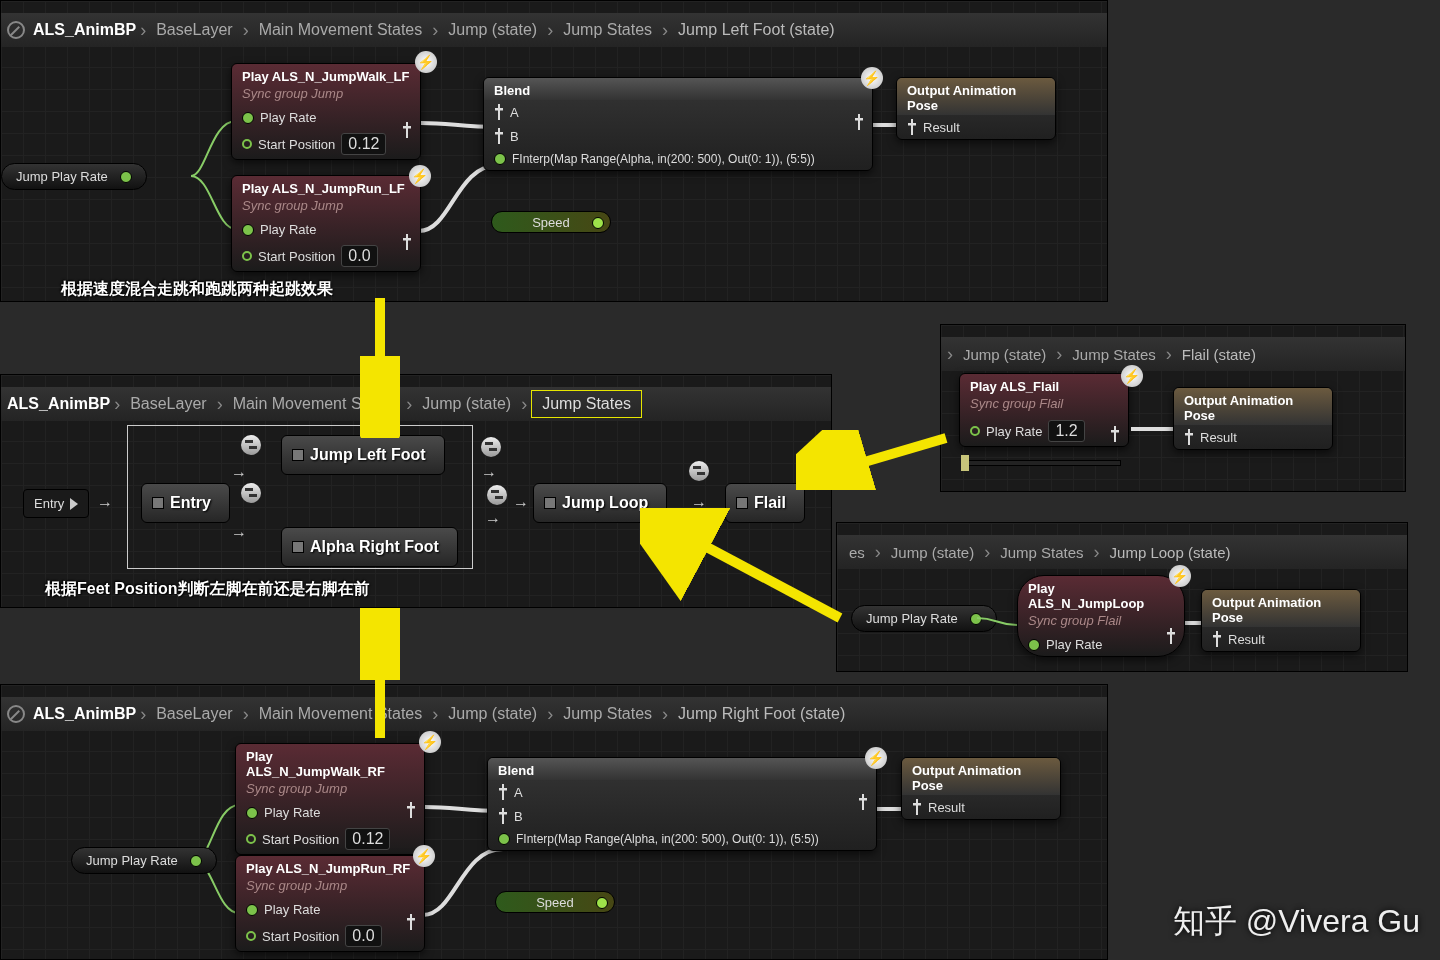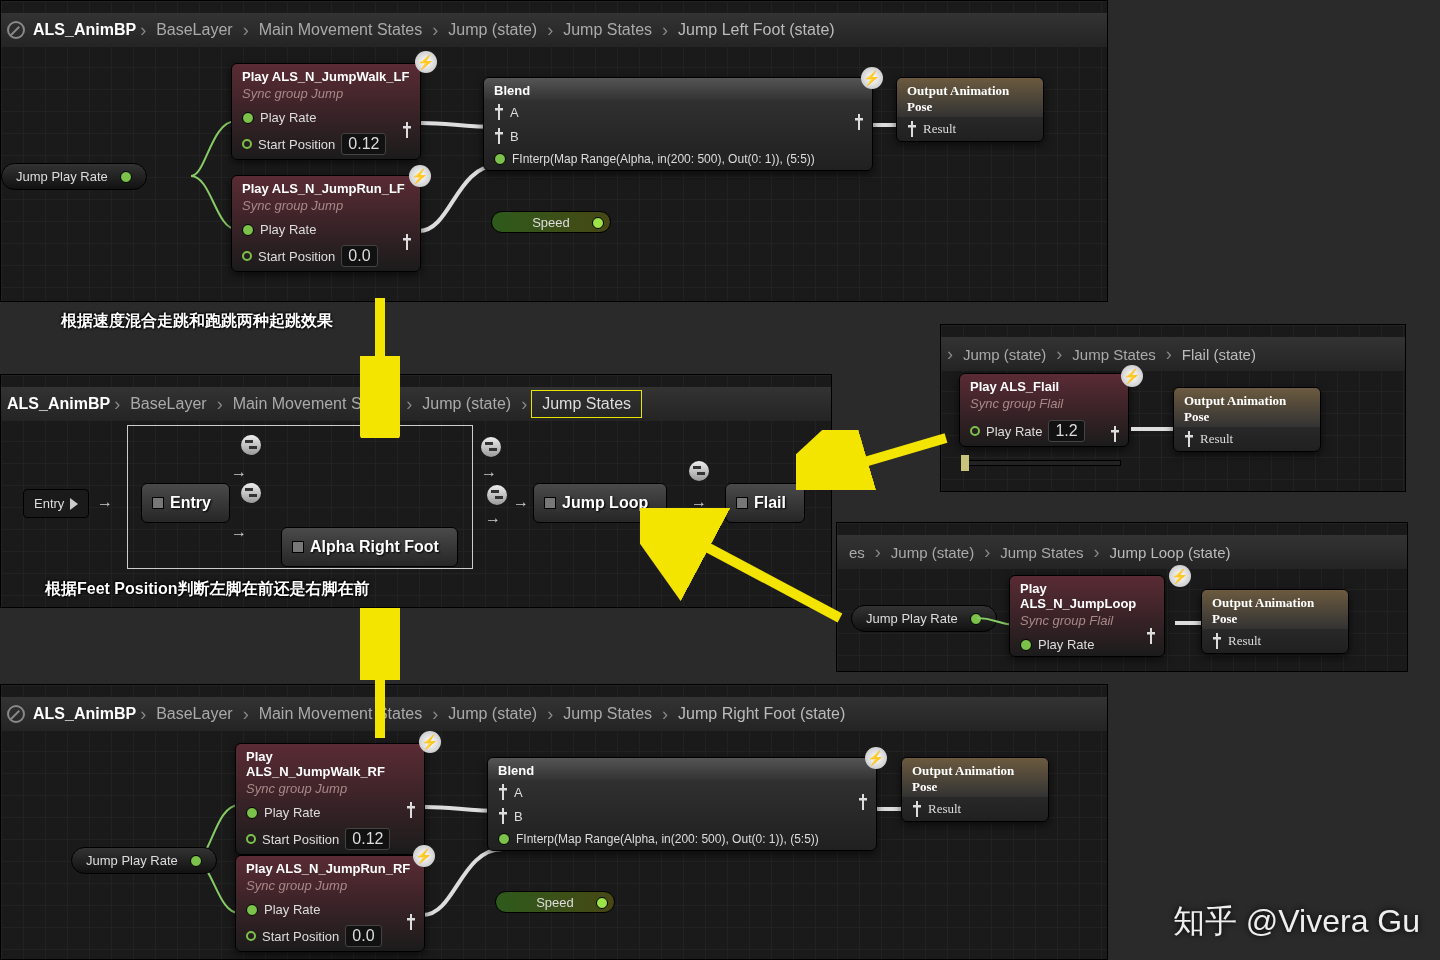--- a/index.html
+++ b/index.html
@@ -53,21 +53,21 @@
   }
   .node .title {
     padding: 5px 10px 2px 10px; font-weight: 600; color: #fff;
   }
   .node .subtitle {
     padding: 0 10px 5px 10px; font-style: italic; color: #a88;
   }
   .node.play { background: linear-gradient(#5a2b34, #1b1b1b); width: 190px; }
   .node.blend { width: 390px; }
   .node.blend .title { background: linear-gradient(#555, #333); border-radius: 5px 5px 0 0; }
-  .node.out { width: 148px; font-family: Liberation Serif, serif; }
+  .node.out { width: 160px; }
   .node.out .title { background: linear-gradient(#6b5a3f, #333); border-radius: 5px 5px 0 0; }
   .row {
     display: flex; align-items: center; gap: 6px;
     padding: 4px 10px; color: #ddd;
   }
   .pin {
     width: 12px; height: 12px; border-radius: 50%;
     background: #7cc24a; border: 1px solid #000;
     display: inline-block;
   }
@@ -241,21 +241,21 @@
   <div class="speed-pill" style="left:490px; top:210px;"><span>Speed</span></div>
 
   <div class="node out" style="left:895px; top:76px;">
     <div class="title">Output Animation Pose</div>
     <div class="row">
         <span class="man"></span>
         <span>Result</span>
       </div>
   </div>
 
-  <div class="annotation" style="left:60px; top:278px;margin-top:32px;">根据速度混合走跳和跑跳两种起跳效果</div>
+  <div class="annotation" style="left:60px; top:278px;">根据速度混合走跳和跑跳两种起跳效果</div>
 </div>
 
 <div class="panel" style="left:0; top:374px; width:832px; height:234px;">
   <div class="breadcrumb">
     <span class="root">ALS_AnimBP</span>
     <span class="chev">›</span>
     <span class="crumb">BaseLayer</span>
     <span class="chev">›</span>
     <span class="crumb">Main Movement States</span>
     <span class="chev">›</span>
@@ -264,20 +264,21 @@
     <span class="crumb hl">Jump States</span>
   </div>
 
   <div class="entry-tab" style="left:22px; top:114px;">
     <span>Entry</span>
   </div>
 
   <div class="sel-box" style="left:126px; top:50px; width:346px; height:144px;"></div>
 
   <div class="sm-node" style="left:140px; top:108px;">Entry</div>
+  <div class="sm-node" style="left:280px; top:60px;">Jump Left Foot</div>
   <div class="sm-node" style="left:280px; top:152px;">Alpha Right Foot</div>
   <div class="sm-node" style="left:532px; top:108px;">Jump Loop</div>
   <div class="sm-node" style="left:724px; top:108px;">Flail</div>
 
   <span class="tiny-arrow" style="left:96px; top:118px;">→</span>
   <span class="tiny-arrow" style="left:230px; top:88px;">→</span>
   <span class="tiny-arrow" style="left:230px; top:148px;">→</span>
   <div class="trans-icon" style="left:240px; top:60px;"></div>
   <div class="trans-icon" style="left:240px; top:108px;"></div>
   <div class="trans-icon" style="left:480px; top:62px;"></div>
@@ -336,21 +337,21 @@
     <span class="crumb last">Jump Loop (state)</span>
   </div>
   <div class="pill" style="left:14px; top:82px;">
     <span>Jump Play Rate</span>
     <span class="pin"></span>
   </div>
   <svg class="wire" width="572" height="150">
     <path d="M140 95 C 160 95 160 102 180 102" stroke="#8c6" stroke-width="2" fill="none"></path>
     <path d="M338 100 L 368 100" stroke="#ddd" stroke-width="4" fill="none"></path>
   </svg>
-  <div class="node play" style="left:172px; top:52px; width:156px;">
+  <div class="node play" style="left:180px; top:52px; width:168px;border-radius:27px;">
     <div class="title">Play ALS_N_JumpLoop</div>
     <div class="subtitle">Sync group Flail</div>
     <div class="row">
         <span class="pin"></span>
         <span>Play Rate</span>
       </div>
     <span class="man" style="position:absolute;right:8px;top:52px;"></span>
   </div>
   <div class="lightning" style="left:332px; top:42px;">⚡</div>
   <div class="node out" style="left:364px; top:66px;">

